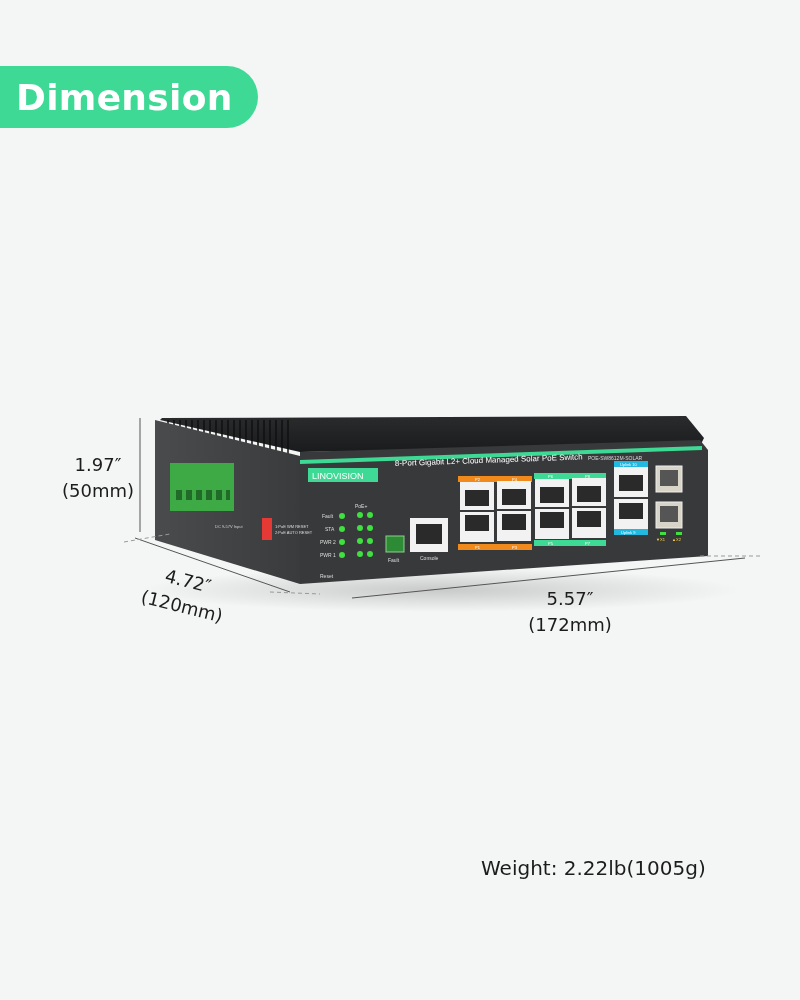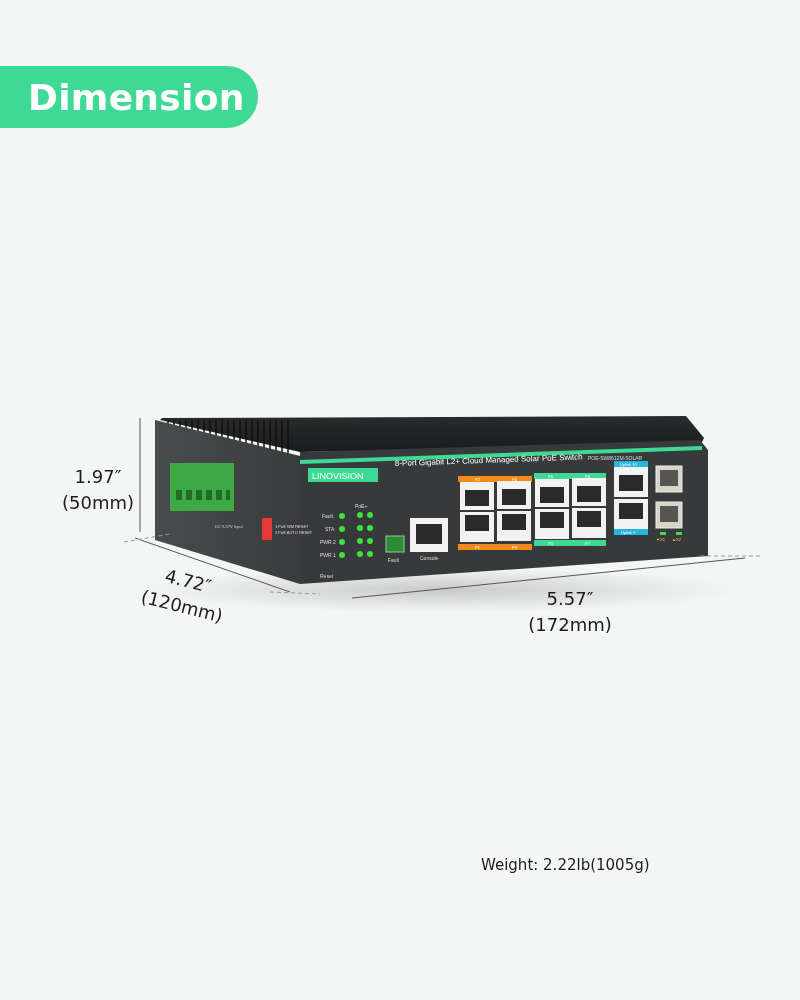--- a/index.html
+++ b/index.html
@@ -1,20 +1,20 @@
 <!DOCTYPE html>
 <html><head>
 <meta charset="utf-8">
 <style>
   html,body{margin:0;padding:0;}
   body{width:800px;height:1000px;background:#f4f6f5;position:relative;overflow:hidden;font-family:"Liberation Sans","DejaVu Sans",sans-serif;color:#1c1c1c;}
   .badge{position:absolute;left:0;top:66px;width:258px;height:62px;background:#3ed994;border-radius:0 32px 32px 0;display:flex;align-items:center;}
-  .badge span{color:#fff;font-weight:bold;font-size:36px;margin-left:28px;letter-spacing:0.3px;font-family:"DejaVu Sans",sans-serif;}
+  .badge span{color:#fff;font-weight:bold;font-size:36px;margin-left:16px;letter-spacing:0.3px;font-family:"DejaVu Sans",sans-serif;}
   .dim{position:absolute;font-size:18px;line-height:26px;text-align:center;color:#1c1c1c;font-family:"DejaVu Sans",sans-serif;}
-  .weight{position:absolute;left:481px;top:856px;font-size:15px;color:#1c1c1c;font-family:"DejaVu Sans",sans-serif;}
+  .weight{position:absolute;left:481px;top:856px;font-size:20px;color:#1c1c1c;font-family:"DejaVu Sans",sans-serif;}
   svg text{font-family:"Liberation Sans",sans-serif;}
 </style>
 </head>
 <body>
 
 <div class="badge">
   <span>Dimension</span>
 </div>
 
 <svg width="800" height="1000" style="position:absolute;left:0;top:0" viewBox="0 0 800 1000">
@@ -176,21 +176,21 @@
     <line x1="135" y1="538" x2="290" y2="592"></line>
     <line x1="352" y1="598" x2="745" y2="558"></line>
   </g>
   <g stroke="#999" stroke-width="1" stroke-dasharray="4 3" fill="none">
     <line x1="124" y1="542" x2="170" y2="534"></line>
     <line x1="270" y1="592" x2="320" y2="594"></line>
     <line x1="700" y1="556" x2="760" y2="556"></line>
   </g>
 </svg>
 
-<div class="dim" style="left:60px;top:452px;width:76px;margin-top:12px;">
+<div class="dim" style="left:60px;top:452px;width:76px;">
   <div>1.97″</div>
   <div>(50mm)</div>
 </div>
 <div class="dim" style="left:140px;top:568px;width:90px;transform:rotate(14deg);">
   <div>4.72″</div>
   <div>(120mm)</div>
 </div>
 <div class="dim" style="left:525px;top:586px;width:90px;">
   <div>5.57″</div>
   <div>(172mm)</div>

